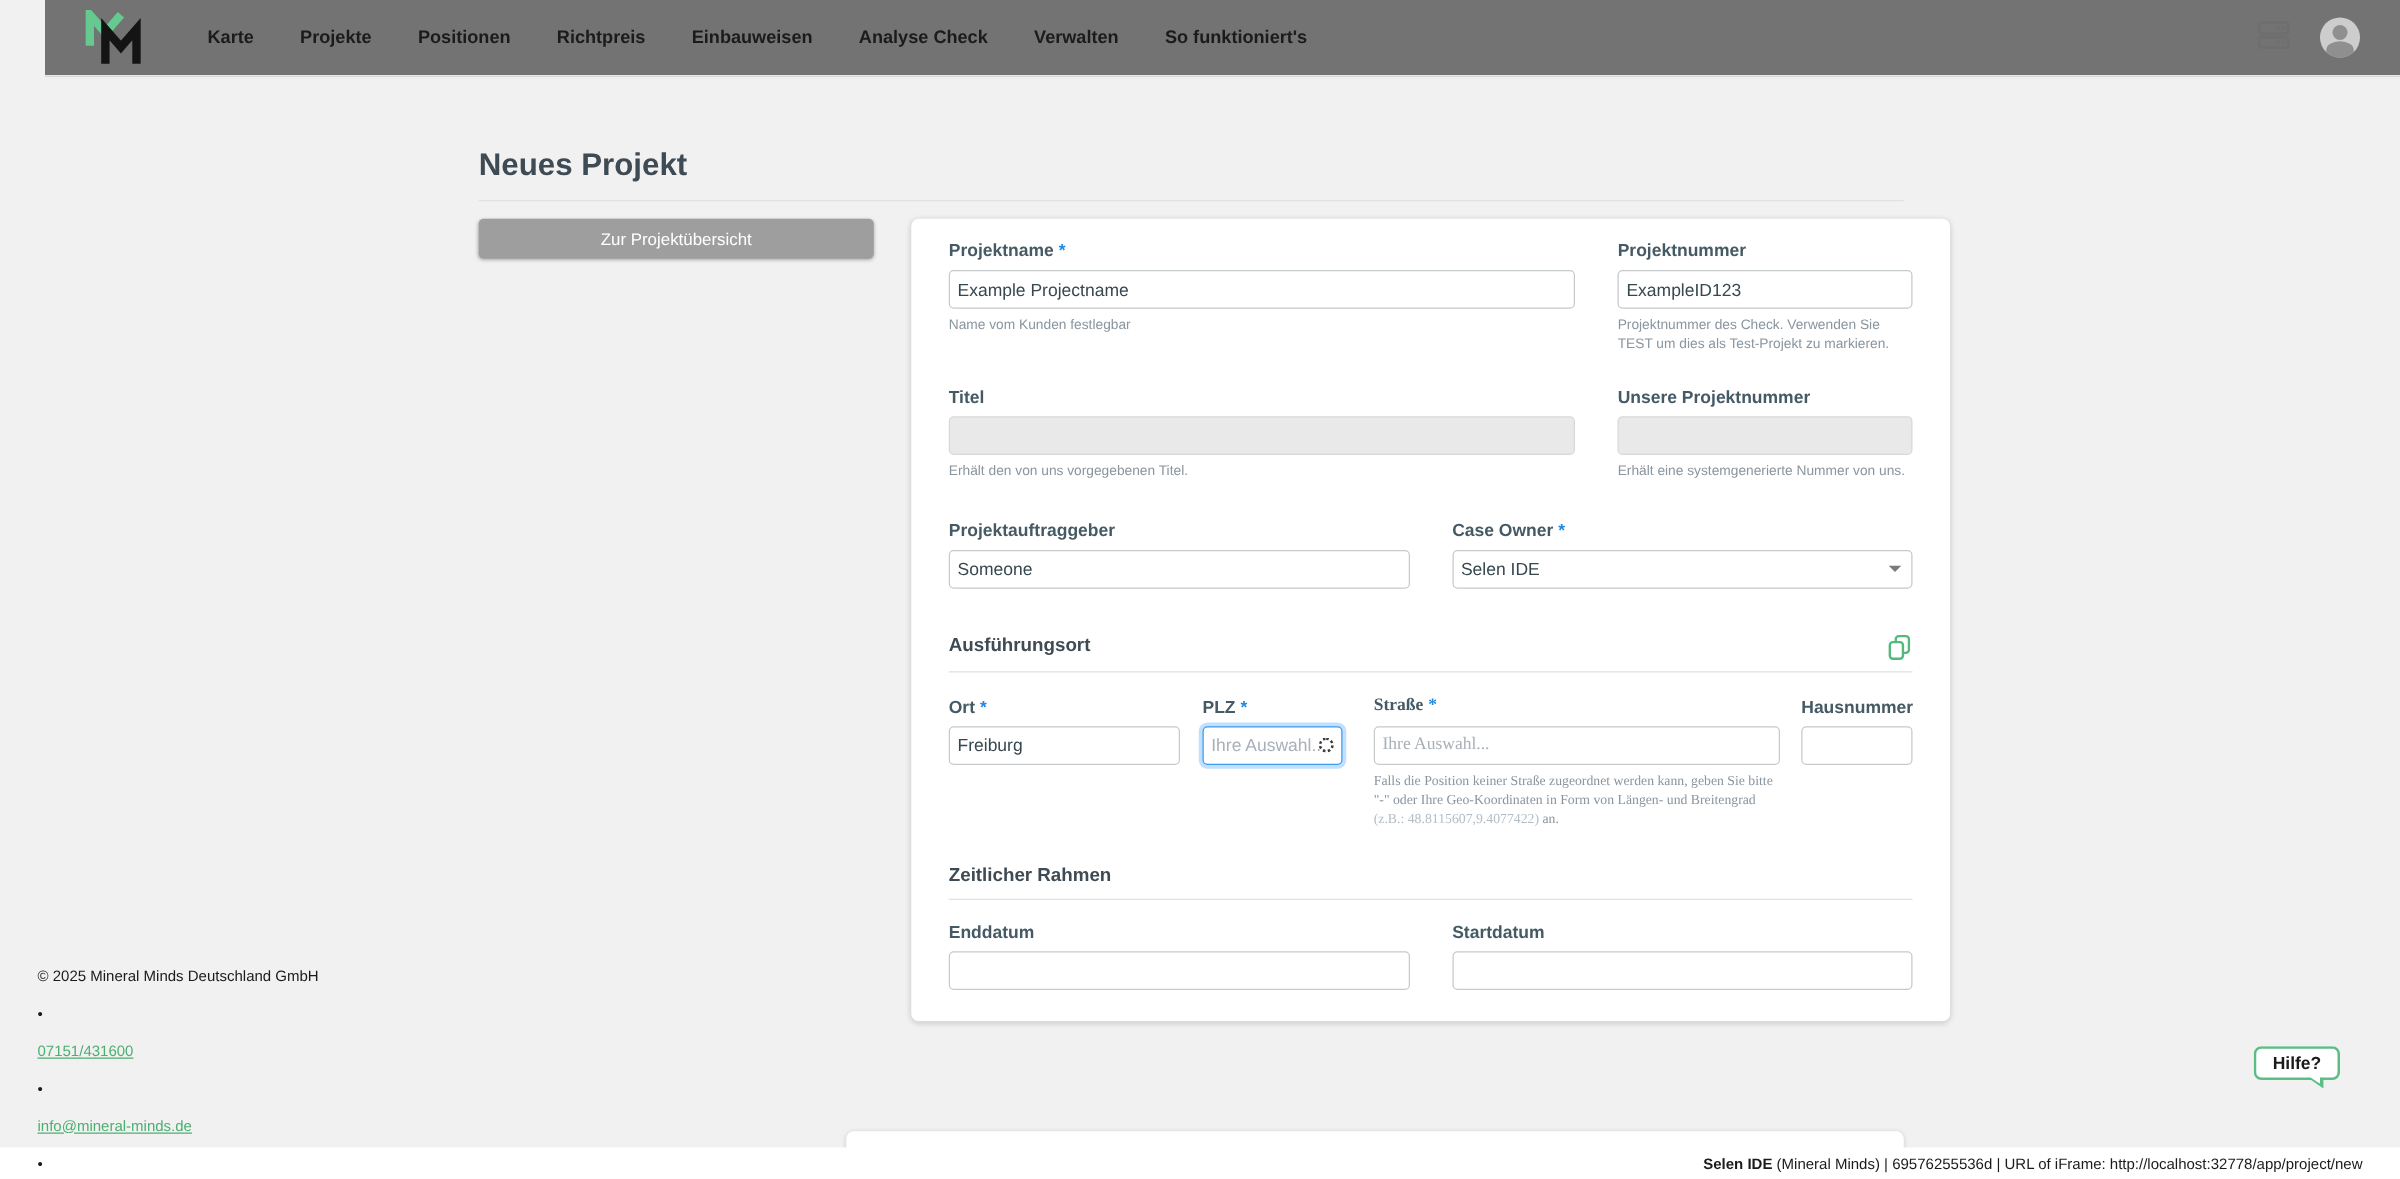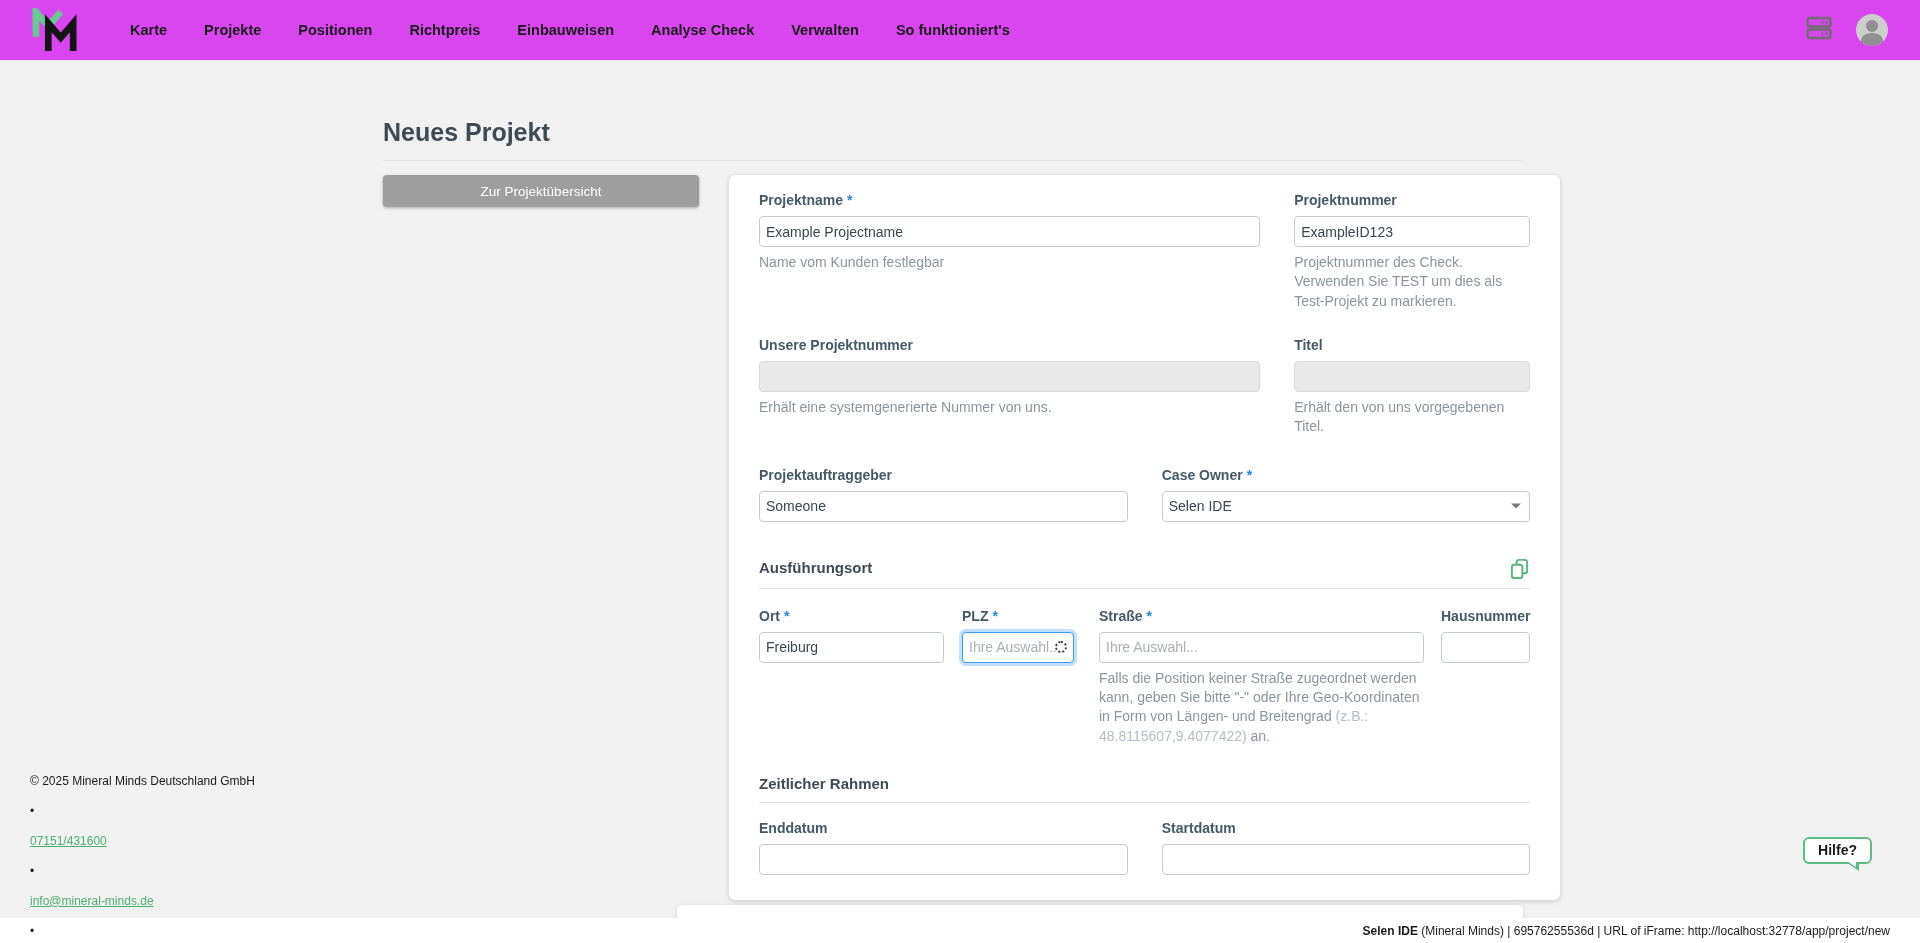--- a/index.html
+++ b/index.html
@@ -5,22 +5,22 @@
   * { margin:0; padding:0; box-sizing:border-box; }
   html,body { width:1920px; height:943px; }
   body {
     font-family:"Liberation Sans", sans-serif;
     background:#F1F1F1;
     overflow:hidden;
     position:relative;
   }
   
   .header {
-    height:61px; background:#d946ef; border-bottom:1px solid #E9E9E9;
-    display:flex; align-items:center; padding:0 32px;
+    height:61px; background:#737373; border-bottom:1px solid #E9E9E9;
+    display:flex; align-items:center; padding:0 32px;margin-left:36px;
   }
   .logo { width:46px; height:44px; flex-shrink:0; cursor:pointer; }
   .nav { display:flex; align-items:center; gap:37px; margin-left:52px; }
   .nav-item {
     font-size:14.5px; font-weight:700; color:#1B1B1B; cursor:pointer; white-space:nowrap;
   }
   .header-right { margin-left:auto; display:flex; align-items:center; gap:24px; }
   .server-icon { cursor:pointer; }
   .avatar {
     width:32px; height:32px; border-radius:50%; background:#CDCDCD; overflow:hidden;
@@ -51,37 +51,37 @@
   .tinput {
     width:100%; height:31px; border:1px solid #C5CACD; border-radius:4px;
     padding:0 6px; font-size:14px; font-family:inherit; color:#37474F; background:#FFFFFF;
   }
   .tinput::placeholder { color:#A8B0B8; }
   .tinput:disabled, .tinput.disabled { background:#E9E9E9; border-color:#D8D8D8; }
   .tinput.focused {
     border:1px solid #3D9BE9; outline:none;
     box-shadow:0 0 0 3px rgba(77,163,255,0.35);
   }
-  .helper { margin-top:6px; font-size:14px; color:#8A959E; line-height:1.38; }
+  .helper { margin-top:6px; font-size:11px; color:#8A959E; line-height:1.38; }
   .helper .light { color:#B3BDC5; }
 
   .row2col { display:grid; grid-template-columns:511fr 241fr; column-gap:34px; }
   .rowhalf { display:grid; grid-template-columns:1fr 1fr; column-gap:34px; }
   .mt25 { margin-top:25px; } .mt29 { margin-top:29px; } .mt36 { margin-top:36px; }
   .mt16 { margin-top:16px; } .mt18 { margin-top:18px; }
 
   .section-head { display:flex; align-items:center; justify-content:space-between; }
   .section-title { font-size:15px; font-weight:700; color:#3E4B54; line-height:18px; }
   .section-rule { border:none; border-top:1px solid #E0E0E0; margin-top:9px; }
   .copy-btn { background:none; border:none; cursor:pointer; padding:0; line-height:0; }
 
   .loc-row { display:flex; }
   .loc-ort { width:185px; margin-right:18px; }
   .loc-plz { width:112px; margin-right:25px; }
-  .loc-str { width:325px; margin-right:17px; }
+  .loc-str { width:325px; margin-right:17px;font-family:Liberation Serif, serif; }
   .loc-haus { flex:1; }
   .plz-wrap { position:relative; }
   .spinner {
     position:absolute; right:7px; top:50%; margin-top:-6px;
     width:12px; height:12px; border:2px dotted #3A3A3A; border-radius:50%;
   }
   .select-box { position:relative; }
   .select-box .caret {
     position:absolute; right:9px; top:50%; transform:translateY(-50%);
     width:0; height:0; border-left:5px solid transparent; border-right:5px solid transparent;
@@ -186,31 +186,31 @@
             <span>Projektnummer</span>
           </div>
           <input class="tinput" type="text" value="ExampleID123" style="">
           <div class="helper">Projektnummer des Check. Verwenden Sie TEST um dies als Test-Projekt zu markieren.</div>
         </div>
       </div>
 
       <div class="row2col mt25">
         <div>
           <div class="field-label">
+            <span>Titel</span>
+          </div>
+          <input class="tinput disabled" type="text" disabled="" value="" style="">
+          <div class="helper">Erhält den von uns vorgegebenen Titel.</div>
+        </div>
+        <div>
+          <div class="field-label">
             <span>Unsere Projektnummer</span>
           </div>
           <input class="tinput disabled" type="text" disabled="" value="" style="">
           <div class="helper">Erhält eine systemgenerierte Nummer von uns.</div>
-        </div>
-        <div>
-          <div class="field-label">
-            <span>Titel</span>
-          </div>
-          <input class="tinput disabled" type="text" disabled="" value="" style="">
-          <div class="helper">Erhält den von uns vorgegebenen Titel.</div>
         </div>
       </div>
 
       <div class="rowhalf mt29">
         <div>
           <div class="field-label">
             <span>Projektauftraggeber</span>
           </div>
           <input class="tinput" type="text" value="Someone" style="">
         </div>

